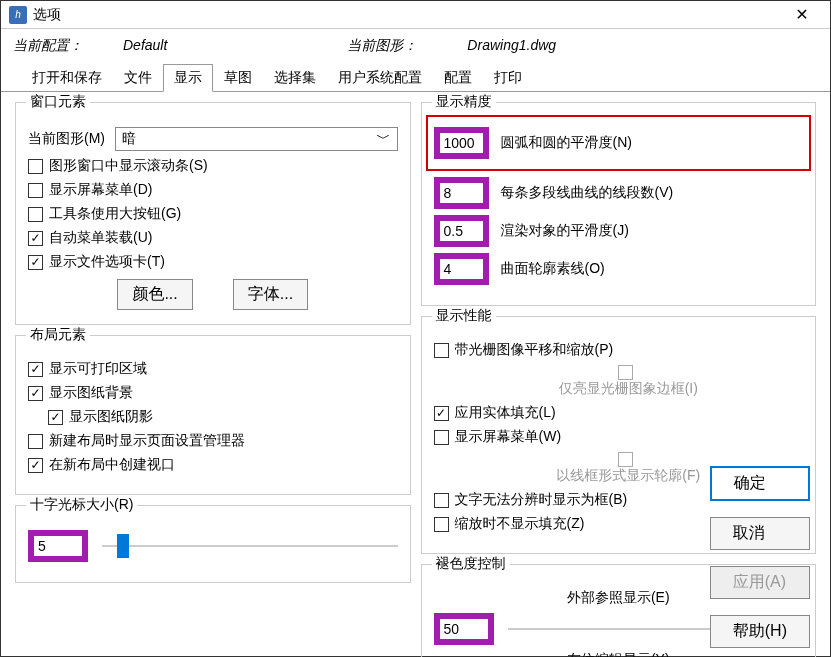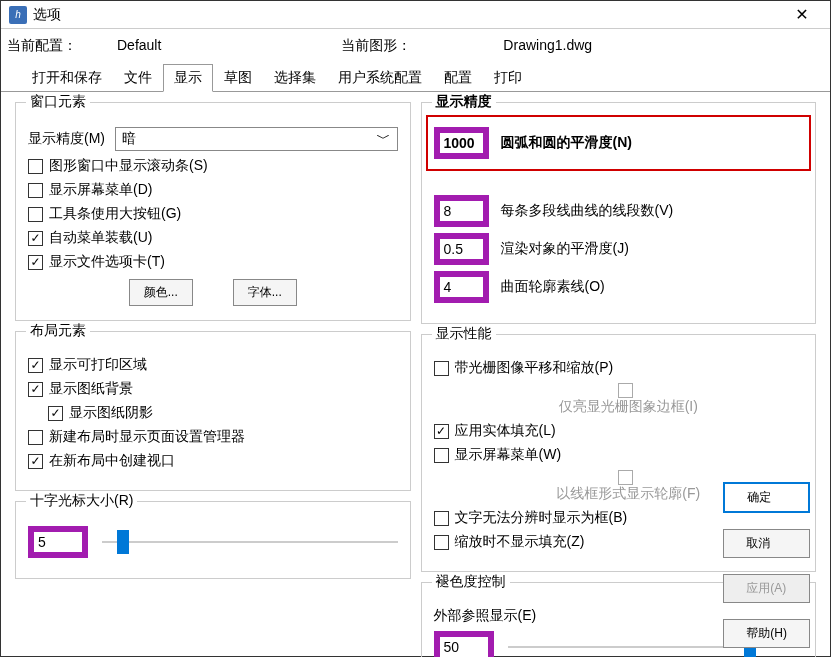--- a/index.html
+++ b/index.html
@@ -2,53 +2,53 @@
 <html><head>
 <meta charset="utf-8">
 <style>
 * { box-sizing: border-box; font-family: "Microsoft YaHei", "SimSun", sans-serif; }
 body { margin: 0; background: #fff; }
 .window { width: 831px; height: 657px; border: 1px solid #333; background: #fff; position: relative; }
 .titlebar { height: 28px; display: flex; align-items: center; padding: 0 8px; border-bottom: 1px solid #ccc; }
 .app-icon { width: 18px; height: 18px; background: #3a6fb7; border-radius: 2px; margin-right: 6px; display: flex; align-items: center; justify-content: center; color: #fff; font-size: 10px; font-style: italic; }
 .title { font-size: 14px; flex: 1; }
 .close-btn { width: 40px; height: 28px; display: flex; align-items: center; justify-content: center; cursor: pointer; font-size: 16px; }
-.info-row { padding: 8px 6px; font-size: 14px; display: flex; }
+.info-row { padding: 8px 12px; font-size: 14px; display: flex; font-style: italic; }
 .info-row .label { }
 .info-row .val1 { margin-left: 40px; }
 .info-row .label2 { margin-left: 180px; }
-.info-row .val2 { margin-left: 92px; }
+.info-row .val2 { margin-left: 50px; }
 .tabs { display: flex; padding: 0 20px; font-size: 14px; border-bottom: 1px solid #999; }
 .tab { padding: 4px 10px; cursor: pointer; border: 1px solid transparent; position: relative; top: 1px; }
 .tab.active { border: 1px solid #999; border-bottom: 1px solid #fff; background: #fff; }
 .content { display: flex; padding: 10px 14px; gap: 10px; }
 .col { flex: 1; }
 .group { border: 1px solid #ccc; padding: 18px 12px 14px 12px; margin-bottom: 10px; position: relative; }
 .group-title { position: absolute; top: -10px; left: 10px; background: #fff; padding: 0 4px; font-size: 14px; }
 .row { display: flex; align-items: center; margin: 6px 0; font-size: 14px; }
 .chk { width: 15px; height: 15px; border: 1px solid #333; margin-right: 6px; display: inline-flex; align-items: center; justify-content: center; font-size: 12px; line-height: 1; }
 .chk.checked::after { content: "✓"; color: #000; }
 .chk.disabled { border-color: #aaa; }
 .indent { margin-left: 20px; }
 .select { flex: 1; border: 1px solid #888; padding: 2px 6px; display: flex; justify-content: space-between; align-items: center; background: #fff; }
-.btn { border: 1px solid #888; padding: 4px 14px; background: #f5f5f5; cursor: pointer; font-size: 12px; display: inline-block; }
+.btn { border: 1px solid #888; padding: 4px 14px; background: #f5f5f5; cursor: pointer; font-size: 16px; display: inline-block; }
 .btn-row { display: flex; gap: 40px; justify-content: center; margin-top: 8px; }
 .num-input { border: 6px solid #a21caf; padding: 2px 4px; width: 60px; font-size: 14px; background: #fff; }
 .slider-row { display: flex; align-items: center; gap: 14px; margin: 6px 0; }
 .slider-track { flex: 1; height: 2px; background: #ccc; position: relative; }
 .slider-thumb { width: 12px; height: 24px; background: #0078d7; position: absolute; top: -11px; }
 .disabled-text { color: #999; flex-direction: column; }
 .precision-row { display: flex; align-items: center; gap: 12px; margin: 6px 0; font-size: 14px; }
 .precision-row .num-input { width: 55px; }
-.highlight { border: 2px solid #d00000; padding: 4px 6px; margin: -6px -8px 24px -8px; font-weight: bold; }
+.highlight { border: 2px solid #d00000; padding: 4px 6px; margin: -6px -8px 6px -8px; }
 .footer { position: absolute; bottom: 8px; right: 20px; display: flex; gap: 16px; flex-direction: column; }
 .footer .btn { padding: 5px 22px; }
 .footer .btn.primary { border: 2px solid #0078d7; background: #fff; }
 .footer .btn.disabled { color: #999; background: #eee; }
-.sub-label { font-size: 14px; margin: 6px 0 2px 0; }
+.sub-label { font-size: 14px; margin: 6px 0 2px 0; text-align: center; }
 </style>
 </head>
 <body>
 
 <div class="window">
   <div class="titlebar">
     <div class="app-icon">h</div>
     <div class="title">选项</div>
     <div class="close-btn">✕</div>
   </div>
@@ -69,21 +69,21 @@
     <div class="tab">用户系统配置</div>
     <div class="tab">配置</div>
     <div class="tab">打印</div>
   </div>
 
   <div class="content">
     <div class="col">
       <div class="group">
         <div class="group-title">窗口元素</div>
         <div class="row">
-          <span style="margin-right:10px;">显示精度(M)</span>
+          <span style="margin-right:10px;">当前图形(M)</span>
           <div class="select">
             <span>暗</span>
             <span>﹀</span>
           </div>
         </div>
         <div class="row">
             <span class="chk"></span>
             <span>图形窗口中显示滚动条(S)</span>
           </div>
         <div class="row">

